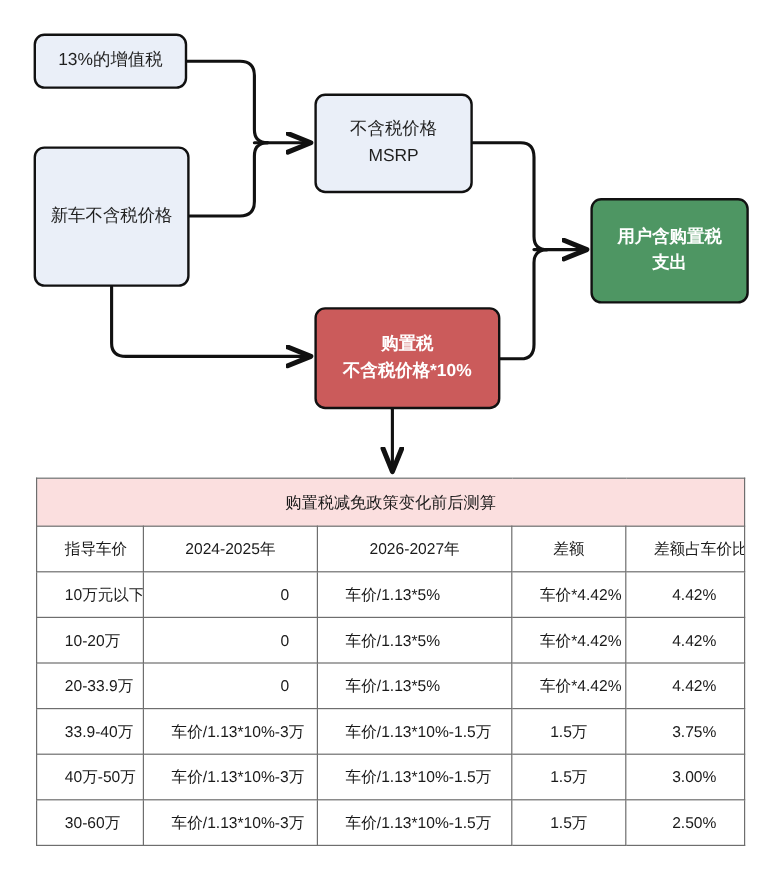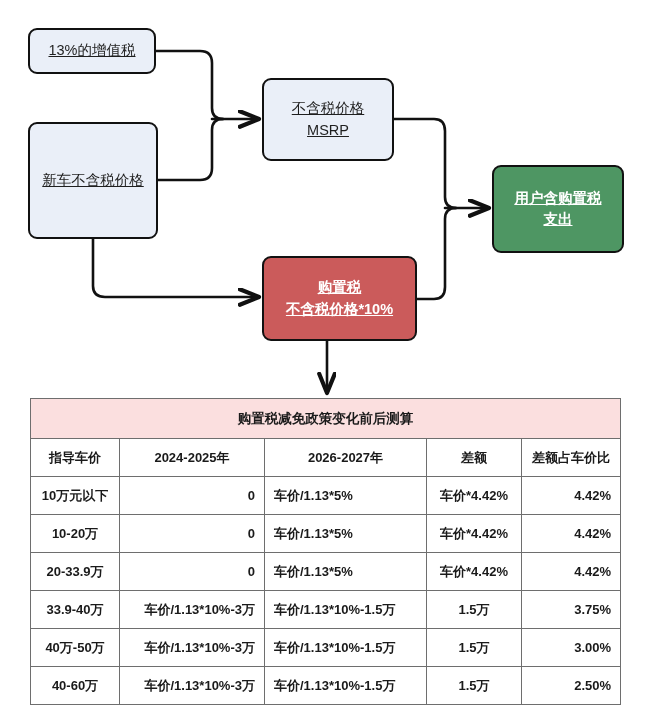--- a/index.html
+++ b/index.html
@@ -29,21 +29,20 @@
     position: absolute;
     box-sizing: border-box;
     border: 2.5px solid #111111;
     border-radius: 9px;
     display: flex;
     align-items: center;
     justify-content: center;
     text-align: center;
     line-height: 1.45;
     z-index: 2;
-    text-decoration: underline;
   }
   .node-blue {
     background: #EAEFF8;
     color: #1f1f1f;
     font-size: 14.5px;
     font-weight: 400;
   }
   .node-red {
     background: #CB5B5B;
     color: #ffffff;
@@ -72,25 +71,24 @@
     left: 30px;
     top: 398px;
     width: 590px;
     border-collapse: collapse;
     table-layout: fixed;
     font-size: 13px;
   }
   #calc-table td {
     border: 1px solid #6e6e6e;
     height: 37px;
-    padding: 0 9px;
+    padding: 0 23px;
     vertical-align: middle;
     white-space: nowrap;
     overflow: hidden;
-    font-weight: bold;
   }
   #calc-table .title-cell {
     background: #FBDFDF;
     text-align: center;
     font-size: 13.5px;
     height: 39px;
   }
   #calc-table thead td {
     text-align: center;
   }
@@ -221,20 +219,20 @@
       <td class="c-4">3.75%</td>
     </tr>
     <tr>
       <td class="c-0">40万-50万</td>
       <td class="c-1">车价/1.13*10%-3万</td>
       <td class="c-2">车价/1.13*10%-1.5万</td>
       <td class="c-3">1.5万</td>
       <td class="c-4">3.00%</td>
     </tr>
     <tr>
-      <td class="c-0">40-60万</td>
+      <td class="c-0">30-60万</td>
       <td class="c-1">车价/1.13*10%-3万</td>
       <td class="c-2">车价/1.13*10%-1.5万</td>
       <td class="c-3">1.5万</td>
       <td class="c-4">2.50%</td>
     </tr>
   </tbody>
 </table>
 
 </body></html>

